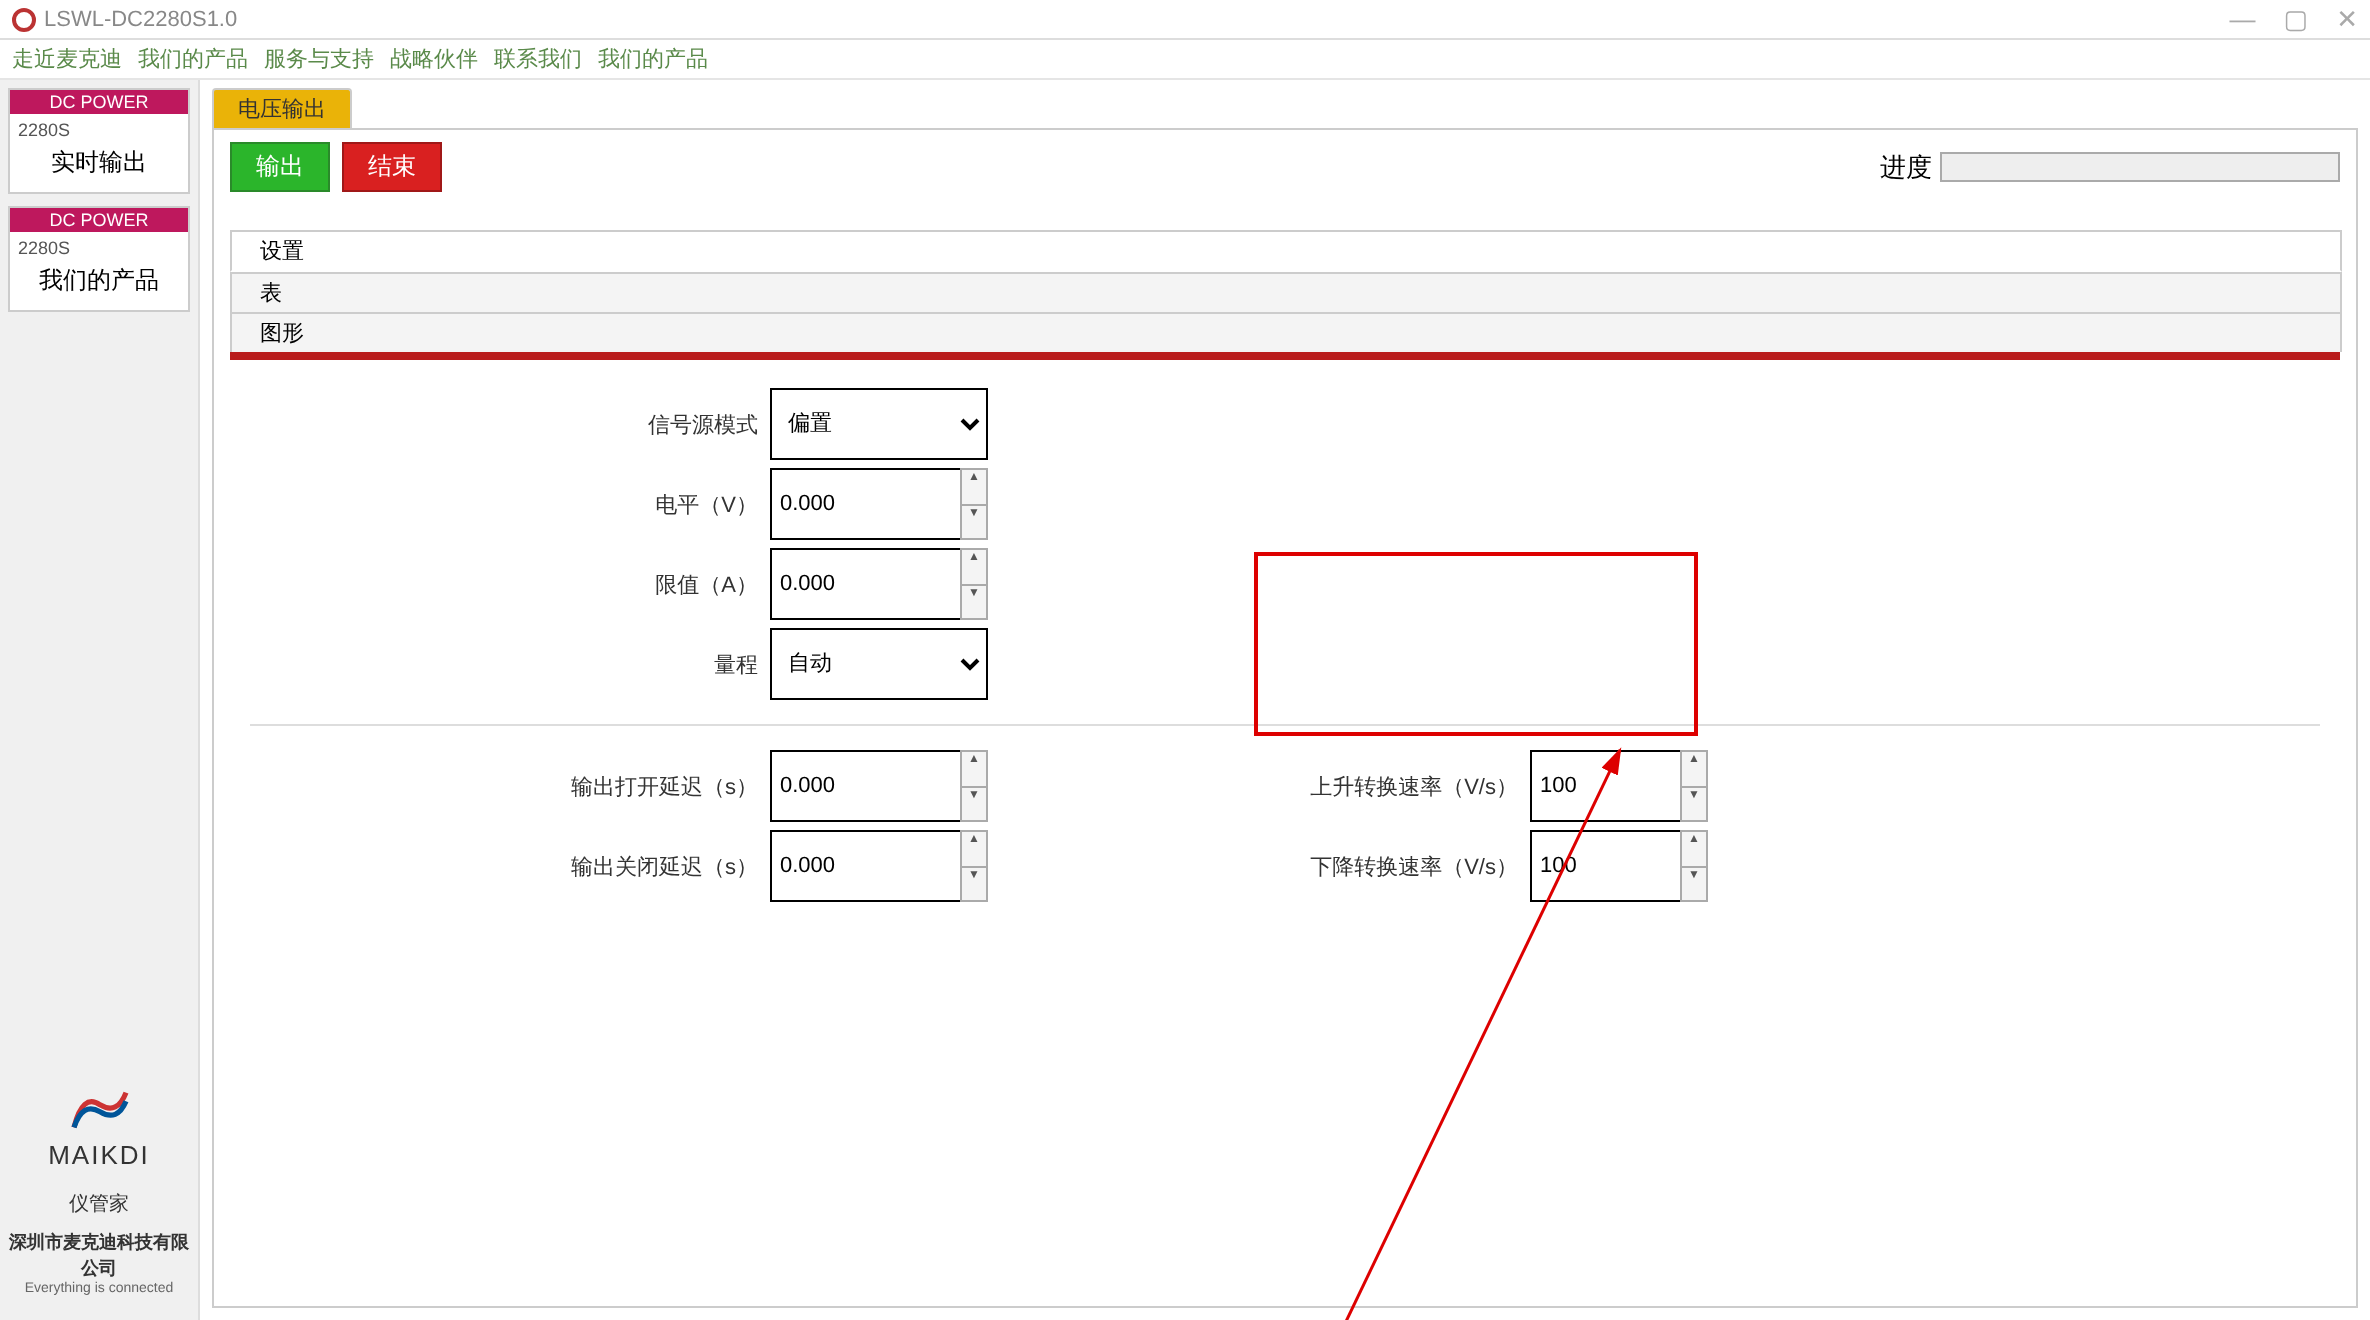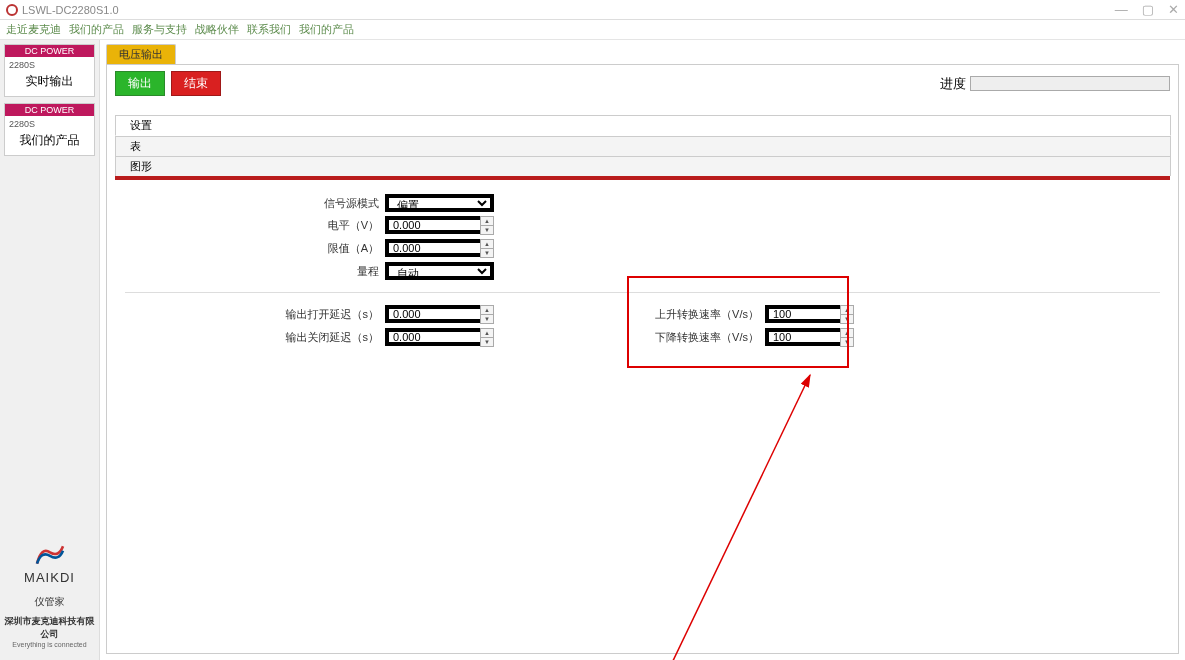--- a/index.html
+++ b/index.html
@@ -174,22 +174,22 @@
     }
     .form-label {
       width: 260px;
       text-align: right;
       padding-right: 6px;
       font-size: 11px;
       color: #333;
     }
     .form-control {
       width: 95px;
-      height: 18px;
-      border: 4px solid #000000;
+      height: 36px;
+      border: 1px solid #000000;
       padding: 0 4px;
       font-size: 11px;
       background: #fff;
     }
     .spinner { display: flex; }
     .spinner input { border-right: none; }
     .spin-btns {
       display: flex;
       flex-direction: column;
       border: 1px solid #aaa;

